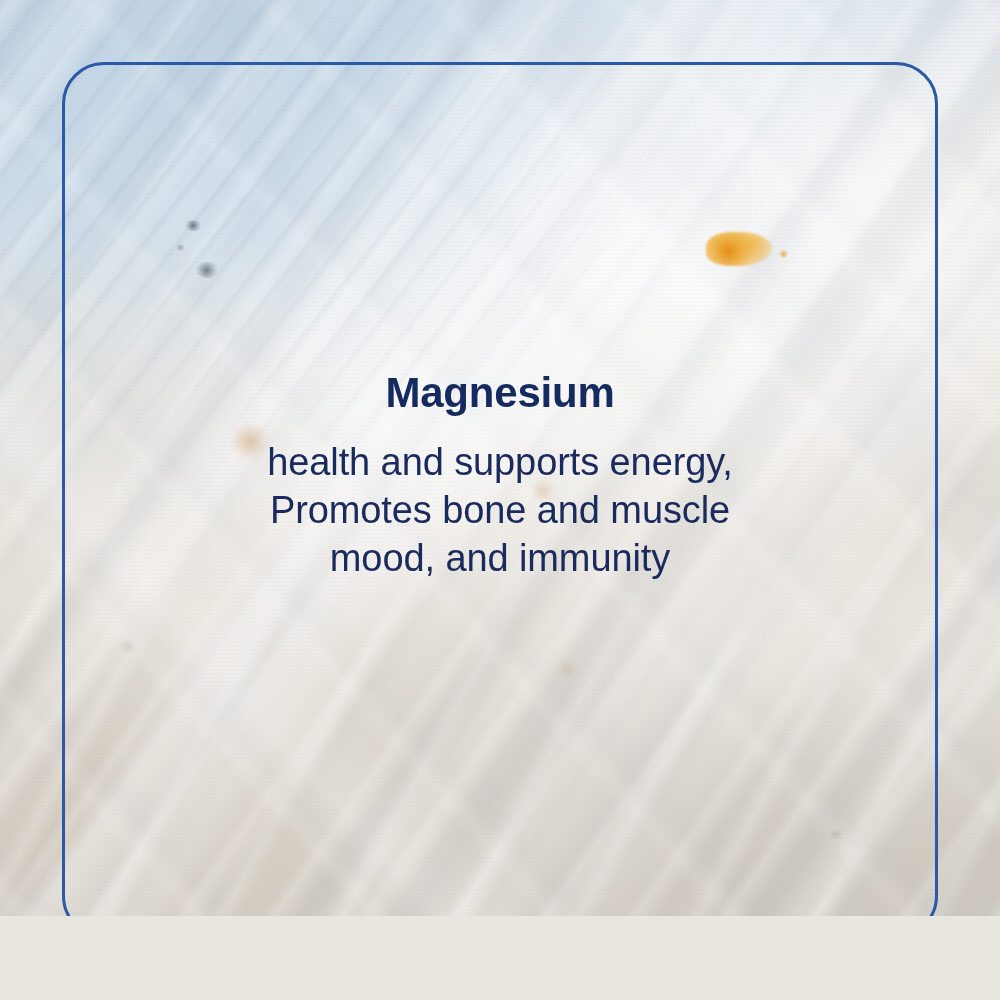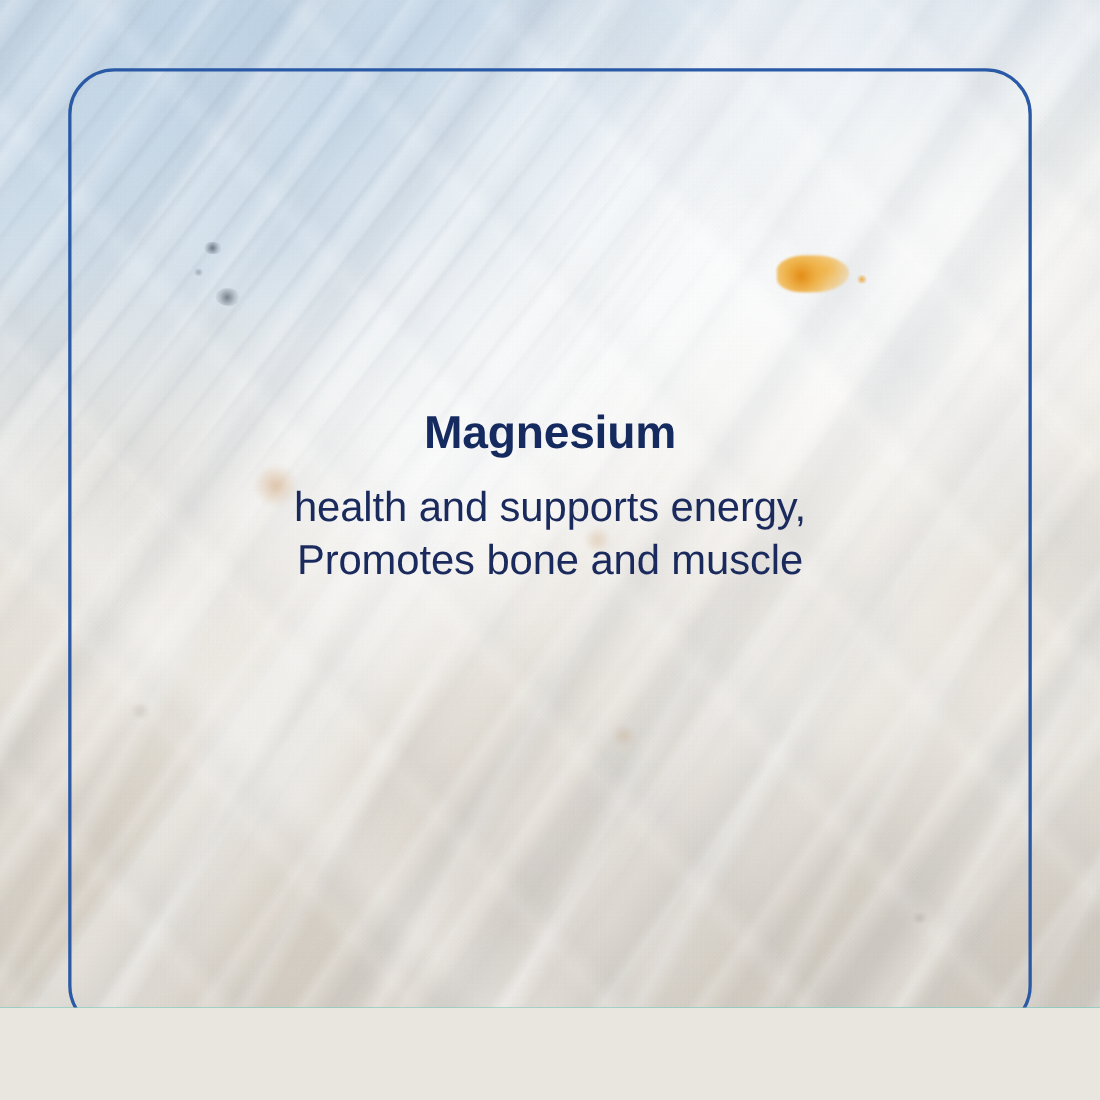--- a/index.html
+++ b/index.html
@@ -4,21 +4,21 @@
 <title>Magnesium ingredient card</title>
 <style>
   html,body{margin:0;padding:0;}
   body{
     width:1000px;height:1000px;overflow:hidden;
     font-family:"Liberation Sans","DejaVu Sans",sans-serif;
     background:#e9e6e0;
   }
   #card{
     position:relative;width:1000px;height:916px;overflow:hidden;
-    background:#14b8a6;
+    background:#f0abfc;
   }
 
   
   .bg{position:absolute;inset:0;}
 
   
   .bg-base{
     background:
       linear-gradient(176deg,
         #dfe6ee 0%, #e3e8ee 9%, #e8e9e7 18%,
@@ -238,16 +238,17 @@
   <div class="speck speck-grey-d"></div>
   <div class="speck speck-grey-e"></div>
 
   <div id="frame"></div>
 
   <div id="copy">
     <h1 id="title">Magnesium</h1>
     <p id="desc">
       <span class="ln">health and supports energy,</span>
       <span class="ln">Promotes bone and muscle</span>
+      <span class="ln">mood, and immunity</span>
     </p>
   </div>
 
 </div>
 
 </body></html>

